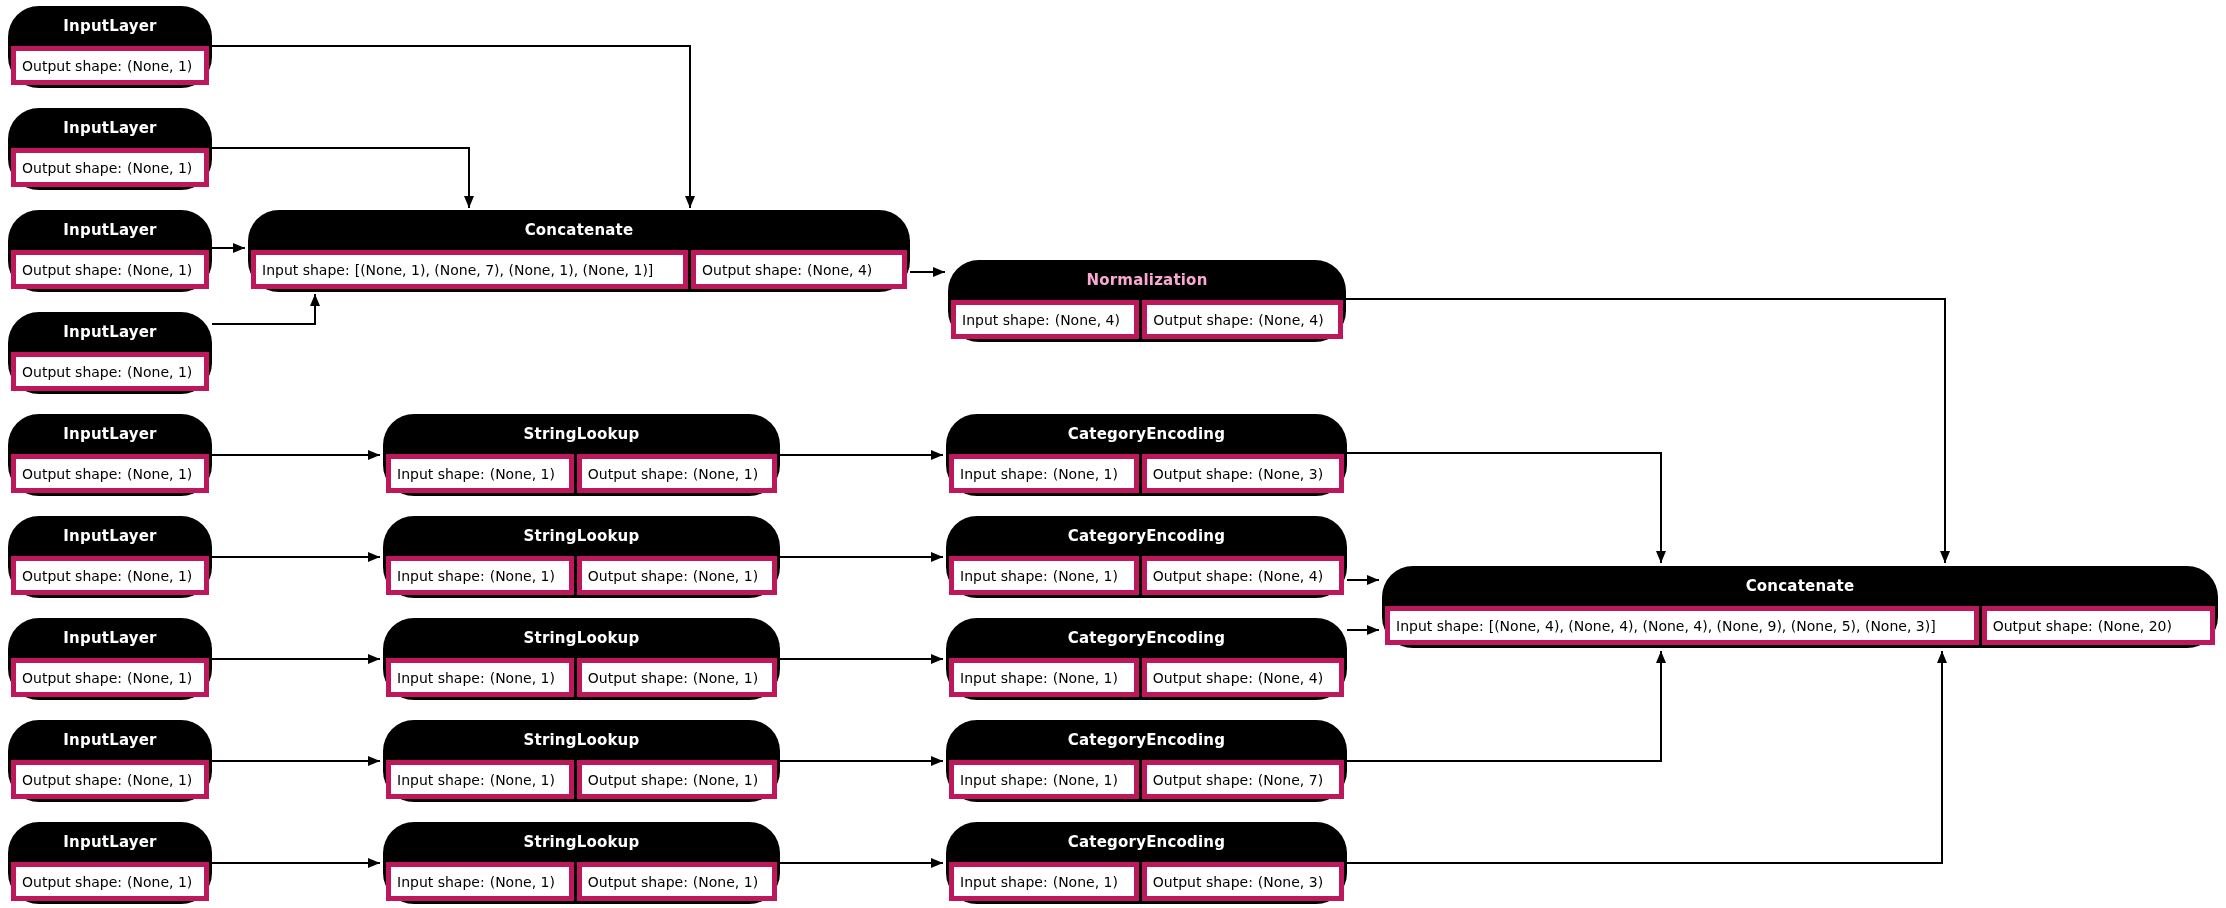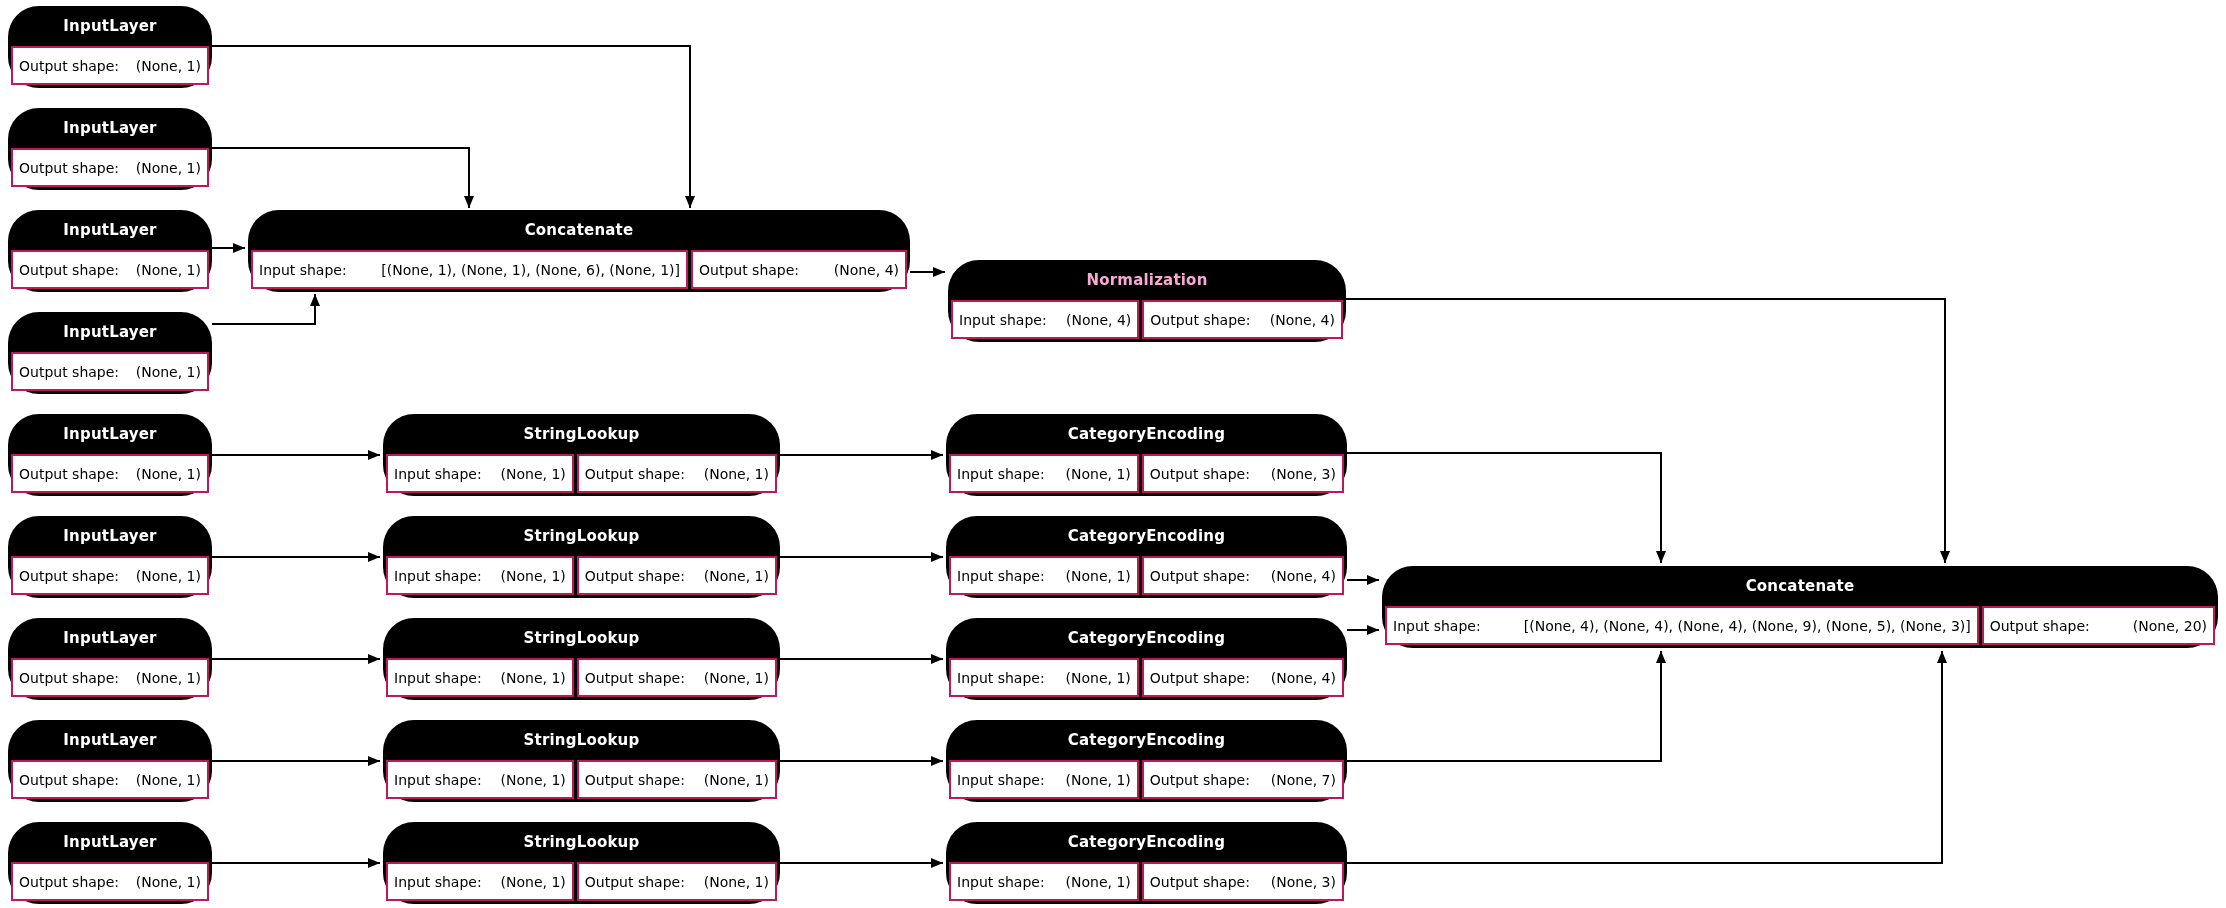--- a/index.html
+++ b/index.html
@@ -35,24 +35,24 @@
   }
   .node-body {
     display: flex;
     gap: 3px;
     padding: 0 3px 3px 3px;
     height: 42px;
     box-sizing: border-box;
   }
   .cell {
     flex: 1 1 auto;
-    border: 2px solid #be185d;
+    border: 5px solid #be185d;
     display: flex;
     align-items: center;
-    justify-content: space-between;
+    justify-content: flex-start;
     font-size: 14px;
     white-space: nowrap;
     overflow: hidden;
     padding: 0 6px;
     box-sizing: border-box;
   }
   .cell .val {
     font-weight: normal;
     margin-left: 5px;
   }
@@ -168,21 +168,21 @@
           <span class="lbl">Output shape:</span>
           <span class="val">(None, 1)</span>
         </div>
       </div>
     </div>
     <div class="node" style="left: 248px; top: 210px; width: 662px; height: 82px;">
       <div class="node-title" style="color: rgb(255, 255, 255);">Concatenate</div>
       <div class="node-body">
         <div class="cell" style="background: rgb(255, 255, 255); color: rgb(0, 0, 0);">
           <span class="lbl">Input shape:</span>
-          <span class="val">[(None, 1), (None, 1), (None, 6), (None, 1)]</span>
+          <span class="val">[(None, 1), (None, 7), (None, 1), (None, 1)]</span>
         </div>
         <div class="cell" style="background: rgb(255, 255, 255); color: rgb(0, 0, 0);">
           <span class="lbl">Output shape:</span>
           <span class="val">(None, 4)</span>
         </div>
       </div>
     </div>
     <div class="node" style="left: 948px; top: 260px; width: 398px; height: 82px;">
       <div class="node-title" style="color: #f9a8d4;">Normalization</div>
       <div class="node-body">

